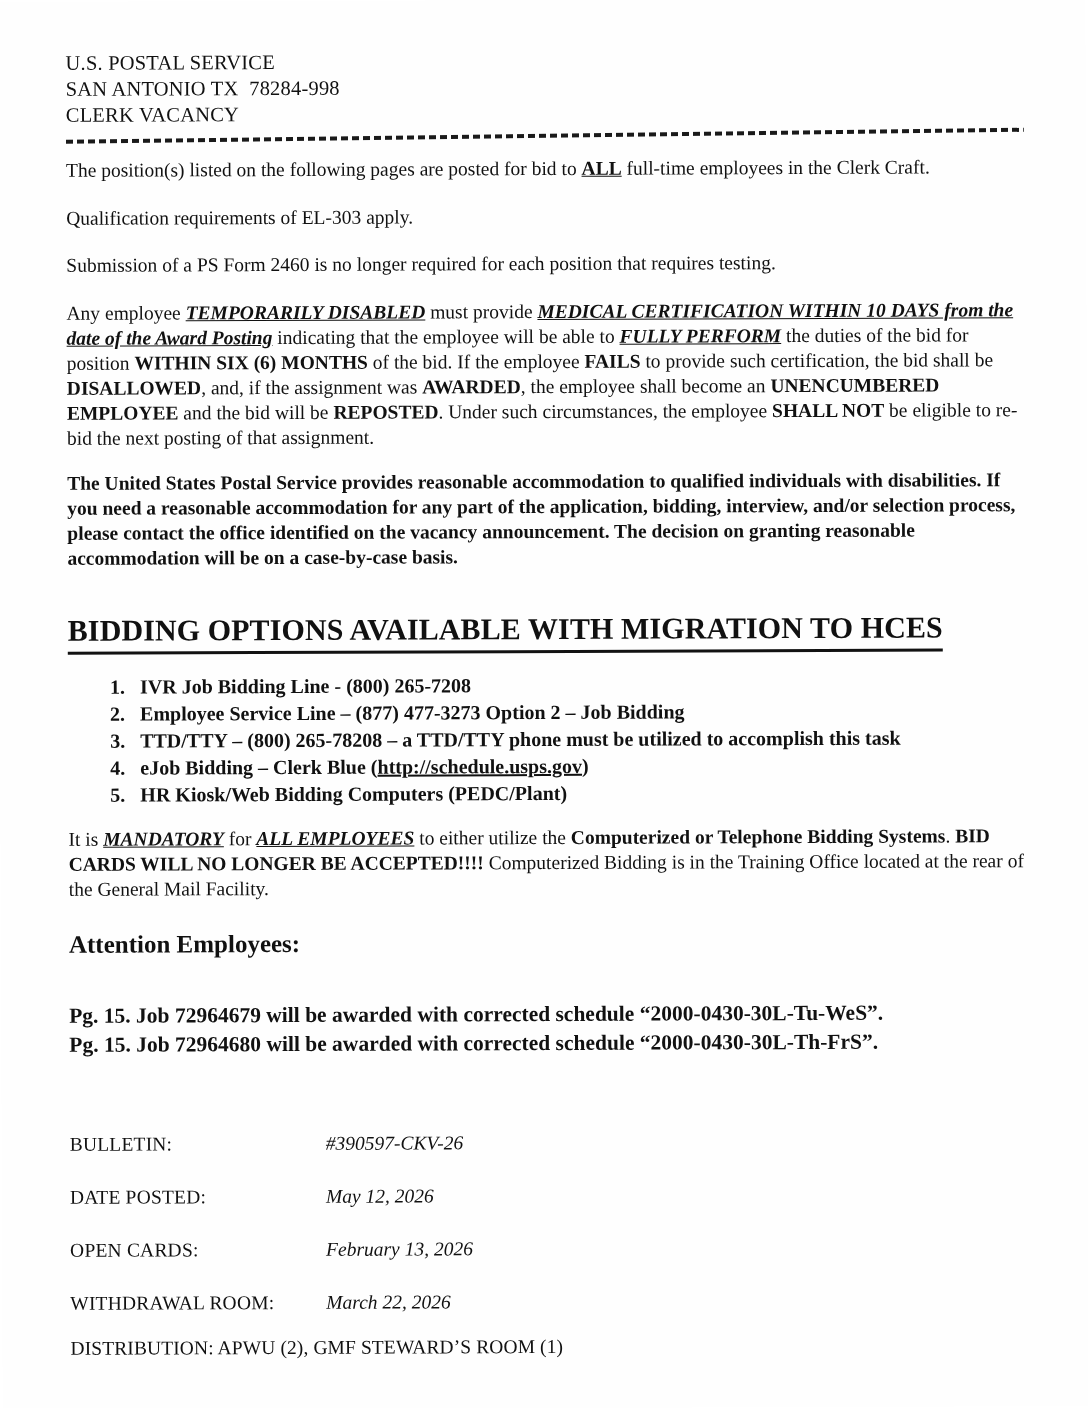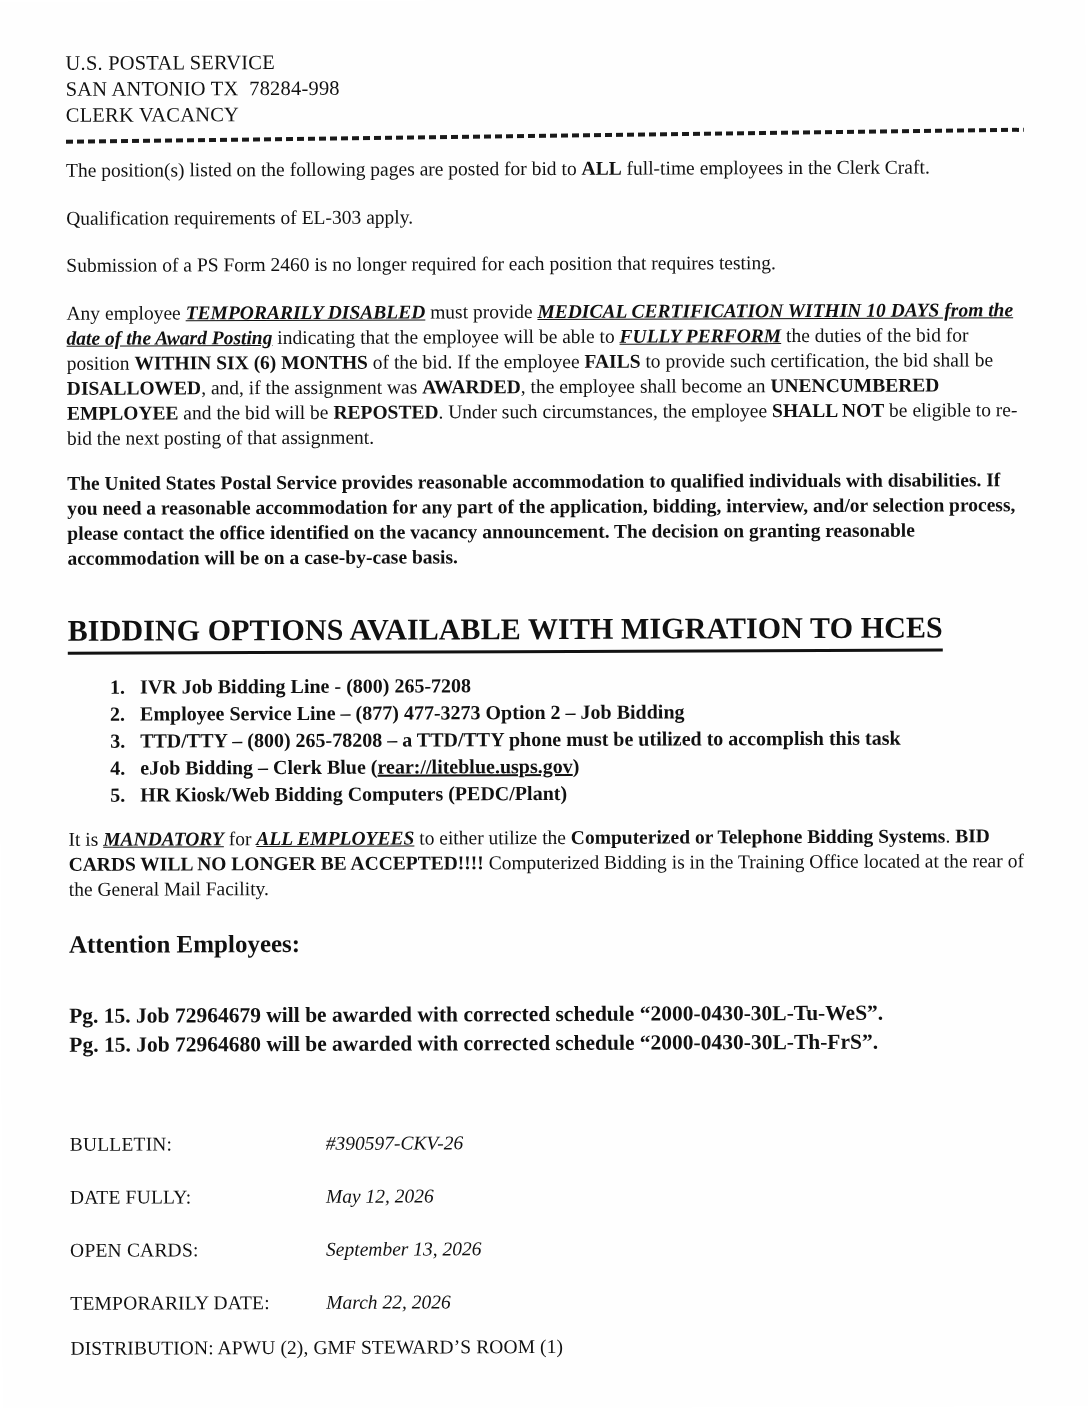--- a/index.html
+++ b/index.html
@@ -60,21 +60,21 @@
     margin: 0 0 22px 0;
     text-align: left;
   }
   p.tight {
     font-size: 19.5px;
     line-height: 25px;
     margin: 0 0 20px 0;
   }
   .b  { font-weight: bold; }
   .biu{ font-weight: bold; font-style: italic; text-decoration: underline; }
-  .bu { font-weight: bold; }
+  .bu { font-weight: bold; text-decoration: underline; }
 
   p.allbold {
     font-size: 19.5px;
     line-height: 25px;
     font-weight: bold;
     margin: 0 0 18px 0;
   }
 
   
   h1.section-heading {
@@ -175,21 +175,21 @@
     
     <p class="allbold">The United States Postal Service provides reasonable accommodation to qualified individuals with disabilities.  If you need a reasonable accommodation for any part of the application, bidding, interview, and/or selection process, please contact the office identified on the vacancy announcement.  The decision on granting reasonable accommodation will be on a case-by-case basis.</p>
 
     
     <h1 class="section-heading">BIDDING OPTIONS AVAILABLE WITH MIGRATION TO HCES</h1>
 
     <ol class="bidding-list">
       <li><span>IVR Job Bidding Line - (800) 265-7208</span></li>
       <li><span>Employee Service Line – (877) 477-3273 Option 2 – Job Bidding</span></li>
       <li><span>TTD/TTY – (800) 265-78208 – a TTD/TTY phone must be utilized to accomplish this task</span></li>
-      <li><span>eJob Bidding – Clerk Blue (</span><a class="link" href="#">rear://liteblue.usps.gov</a><span>)</span></li>
+      <li><span>eJob Bidding – Clerk Blue (</span><a class="link" href="#">http://schedule.usps.gov</a><span>)</span></li>
       <li><span>HR Kiosk/Web Bidding Computers (PEDC/Plant)</span></li>
     </ol>
 
     
     <p class="tight"><span>It is </span><span class="biu">MANDATORY</span><span> for </span><span class="biu">ALL EMPLOYEES</span><span> to either utilize the </span><span class="b">Computerized or Telephone Bidding Systems</span><span>.  </span><span class="b">BID CARDS WILL NO LONGER BE ACCEPTED!!!!</span><span>  Computerized Bidding is in the Training Office located at the rear of the General Mail Facility.</span></p>
 
     
     <h2 class="attention">Attention Employees:</h2>
 
     <div class="pg-notes">
@@ -198,29 +198,29 @@
     </div>
 
     
     <table class="meta">
       <tbody>
         <tr>
           <td class="label">BULLETIN:</td>
           <td class="value">#390597-CKV-26</td>
         </tr>
         <tr>
-          <td class="label">DATE FULLY:</td>
+          <td class="label">DATE POSTED:</td>
           <td class="value">May 12, 2026</td>
         </tr>
         <tr>
           <td class="label">OPEN CARDS:</td>
-          <td class="value">September 13, 2026</td>
-        </tr>
-        <tr>
-          <td class="label">TEMPORARILY DATE:</td>
+          <td class="value">February 13, 2026</td>
+        </tr>
+        <tr>
+          <td class="label">WITHDRAWAL ROOM:</td>
           <td class="value">March 22, 2026</td>
         </tr>
       </tbody>
     </table>
 
     <div class="distribution">DISTRIBUTION: APWU (2), GMF STEWARD’S ROOM (1)</div>
 
   </div>
 </div>
 

